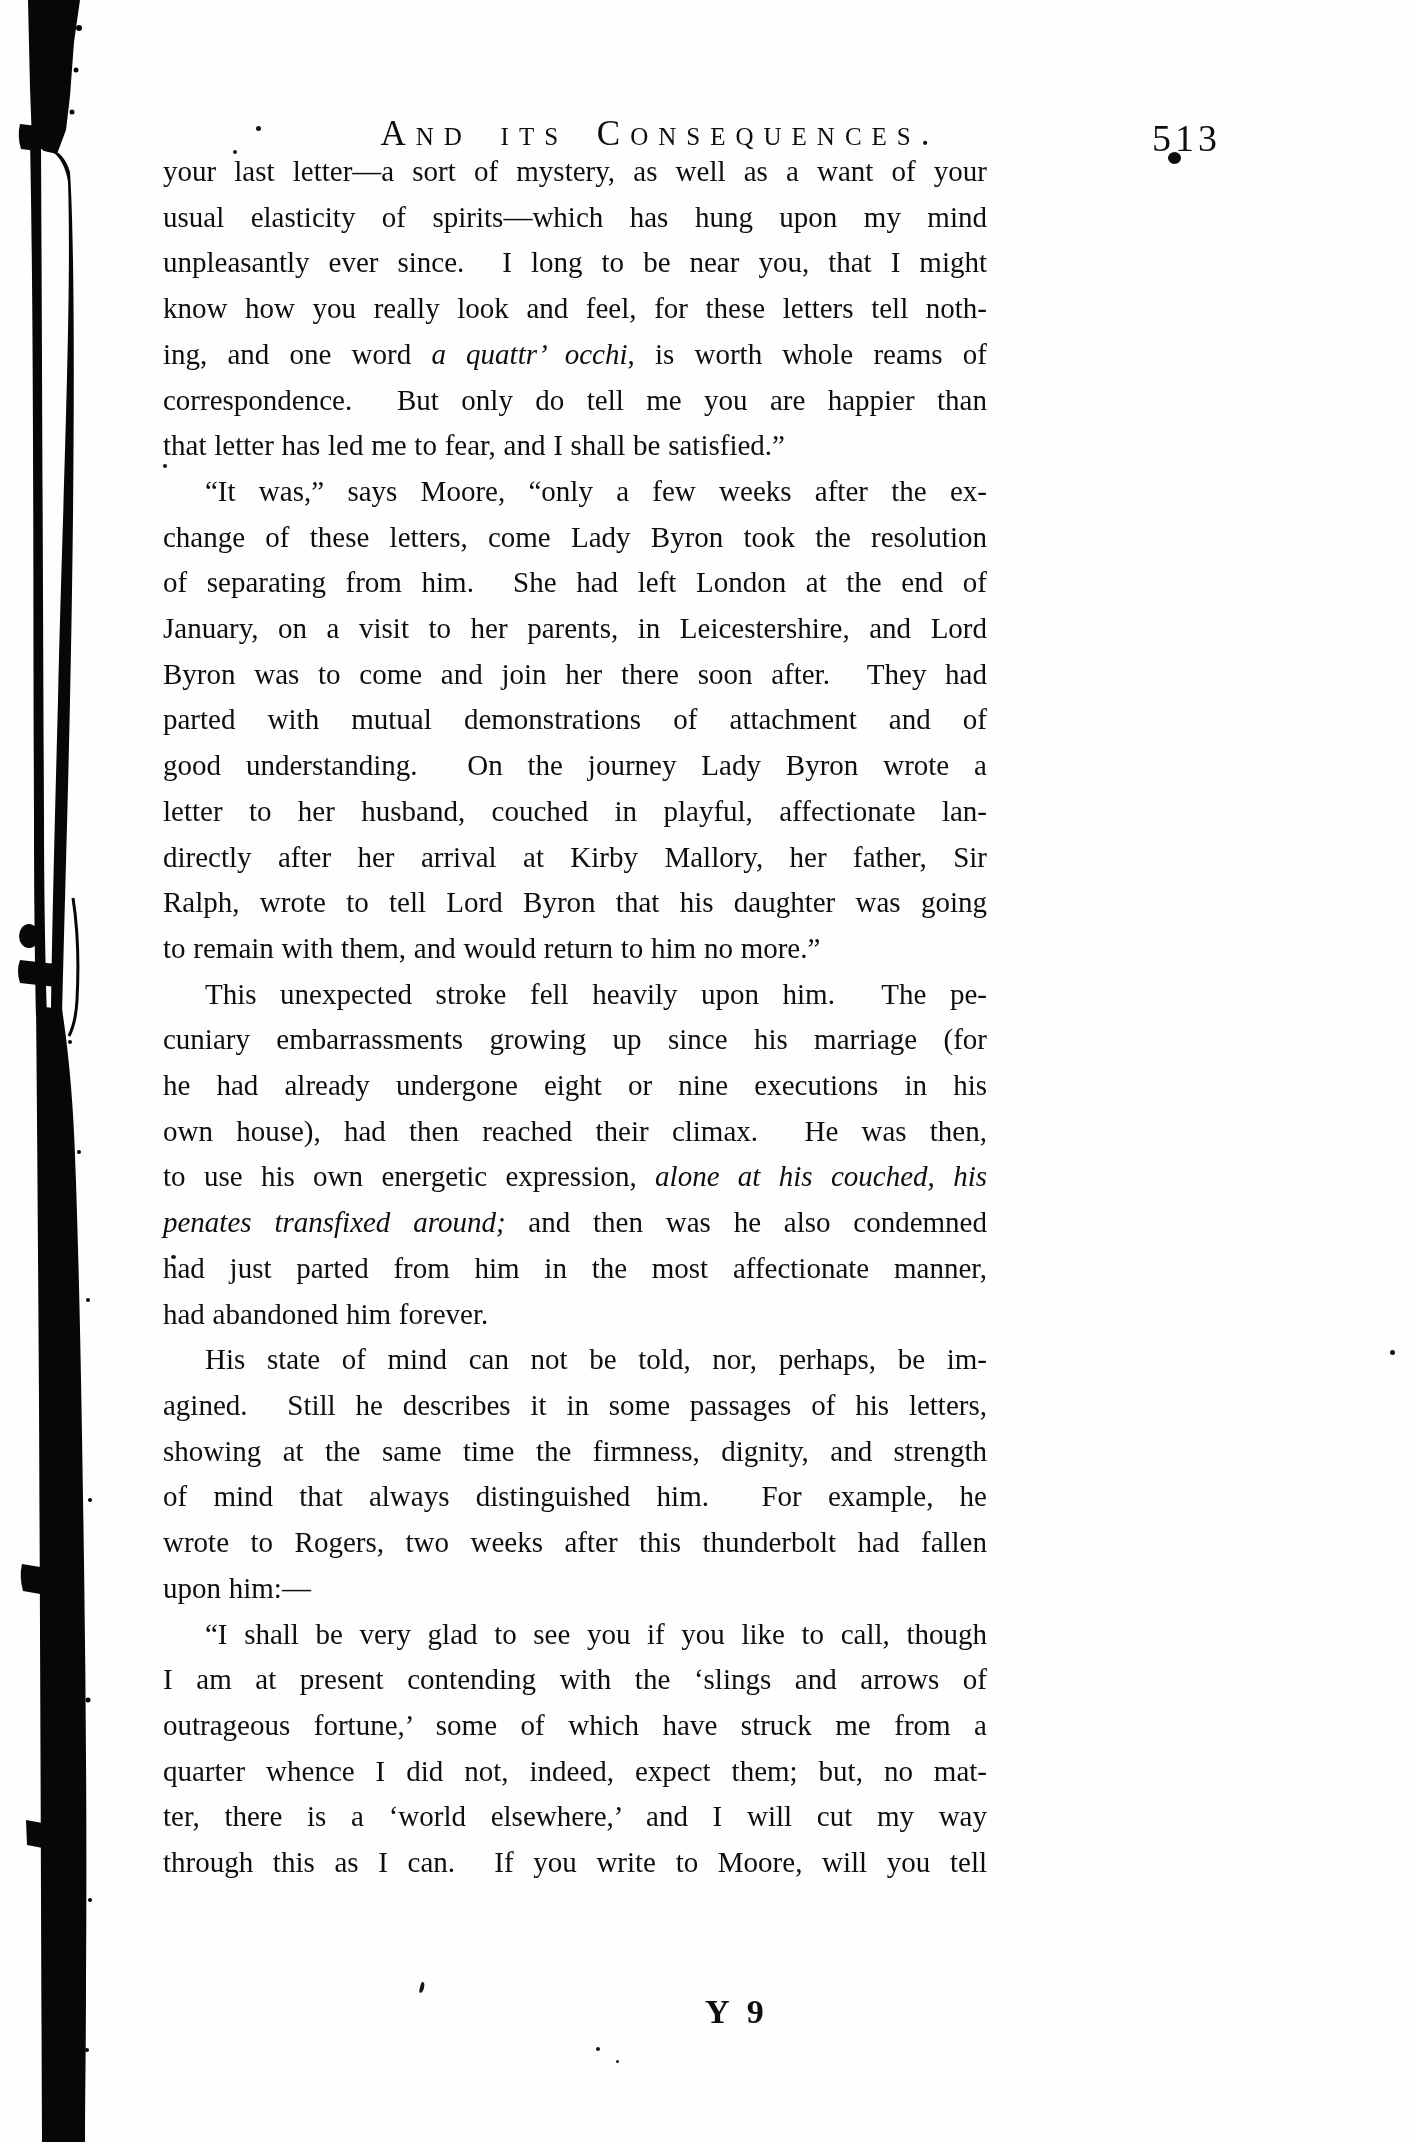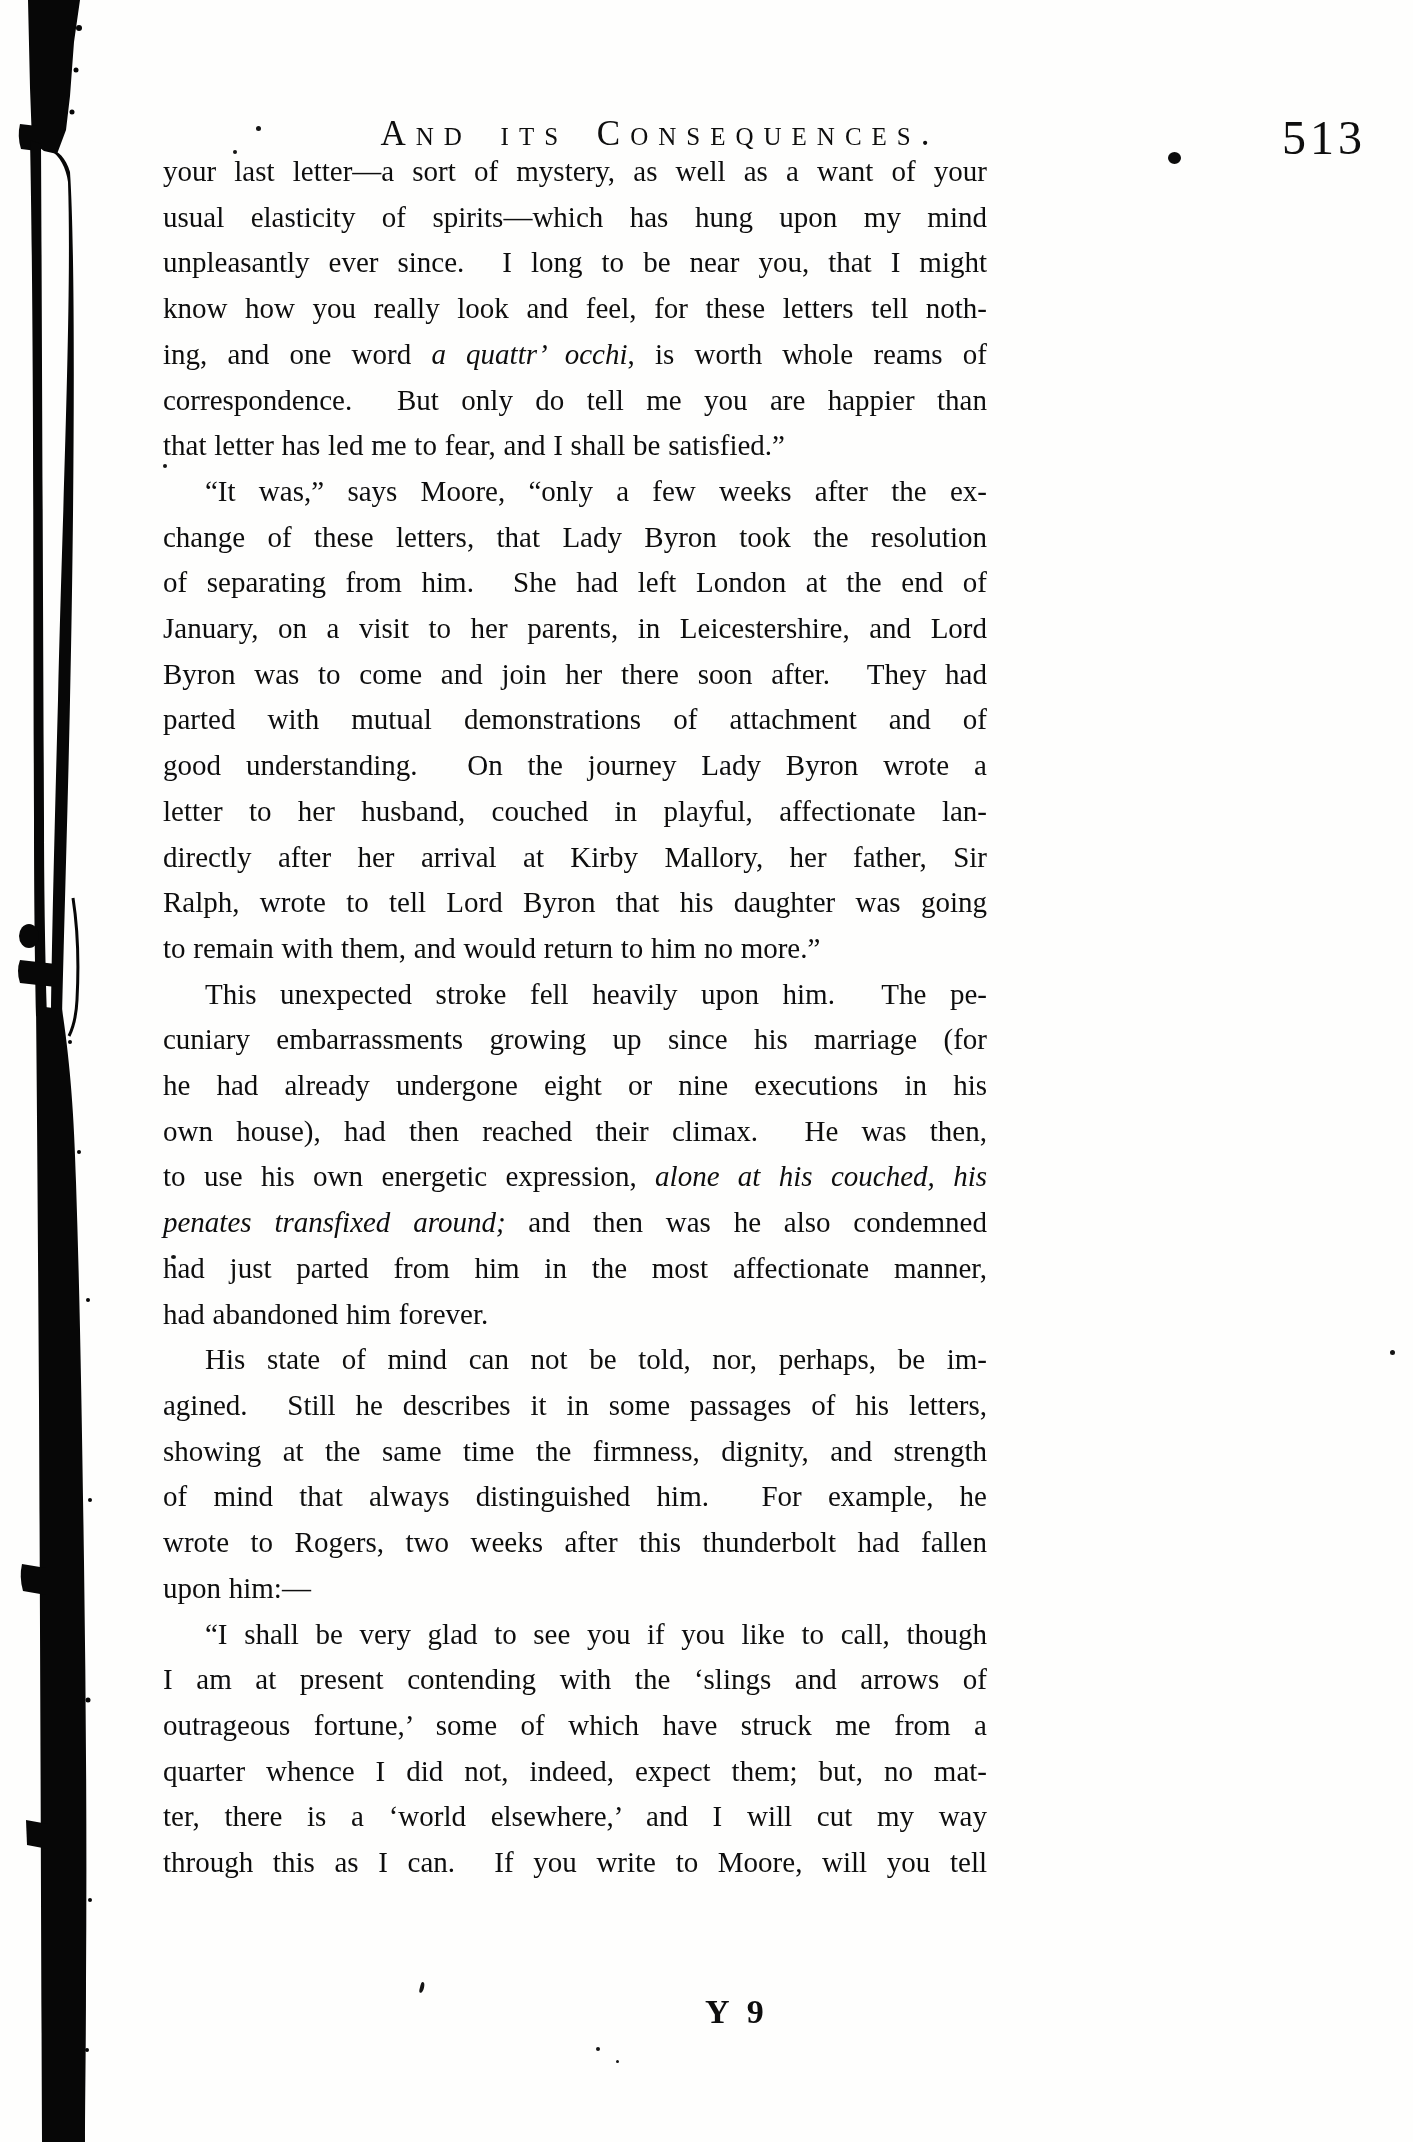--- a/index.html
+++ b/index.html
@@ -16,22 +16,22 @@
   .running-head{
     position:absolute;left:330px;top:112px;width:660px;
     text-align:center;
     font-variant:small-caps;
     font-size:35px;line-height:44px;
     letter-spacing:10px;
     word-spacing:10px;
     white-space:nowrap;
   }
   .page-number{
-    position:absolute;left:1282px;top:116px;
-    font-size:48px;line-height:44px;letter-spacing:4px;
+    position:absolute;left:1152px;top:116px;
+    font-size:38px;line-height:44px;letter-spacing:4px;
   }
   .ink-dot{
     position:absolute;left:1168px;top:152px;width:13px;height:12px;
     background:#0c0c0c;border-radius:50%;
   }
   .body-text{
     position:absolute;left:163px;top:149px;width:824px;
     font-size:29px;line-height:45.7px;
     word-spacing:0.5px;
   }
@@ -98,21 +98,21 @@
         <div class="line jl"><span>your last letter—a sort of mystery, as well as a want of your</span></div>
         <div class="line jl"><span>usual elasticity of spirits—which has hung upon my mind</span></div>
         <div class="line jl"><span>unpleasantly ever since.&nbsp; I long to be near you, that I might</span></div>
         <div class="line jl"><span>know how you really look and feel, for these letters tell noth-</span></div>
         <div class="line jl"><span>ing, and one word </span><span class="it">a quattr’ occhi</span><span>, is worth whole reams of</span></div>
         <div class="line jl"><span>correspondence.&nbsp; But only do tell me you are happier than</span></div>
         <div class="line ll"><span>that letter has led me to fear, and I shall be satisfied.”</span></div>
       </div>
       <div class="para">
         <div class="line jl first"><span>“It was,” says Moore, “only a few weeks after the ex-</span></div>
-        <div class="line jl"><span>change of these letters, that Lady Byron took the resolution</span></div>
+        <div class="line jl"><span>change of these letters, come Lady Byron took the resolution</span></div>
         <div class="line jl"><span>of separating from him.&nbsp; She had left London at the end of</span></div>
         <div class="line jl"><span>January, on a visit to her parents, in Leicestershire, and Lord</span></div>
         <div class="line jl"><span>Byron was to come and join her there soon after.&nbsp; They had</span></div>
         <div class="line jl"><span>parted with mutual demonstrations of attachment and of</span></div>
         <div class="line jl"><span>good understanding.&nbsp; On the journey Lady Byron wrote a</span></div>
         <div class="line jl"><span>letter to her husband, couched in playful, affectionate lan-</span></div>
         <div class="line jl"><span>directly after her arrival at Kirby Mallory, her father, Sir</span></div>
         <div class="line jl"><span>Ralph, wrote to tell Lord Byron that his daughter was going</span></div>
         <div class="line ll"><span>to remain with them, and would return to him no more.”</span></div>
       </div>

